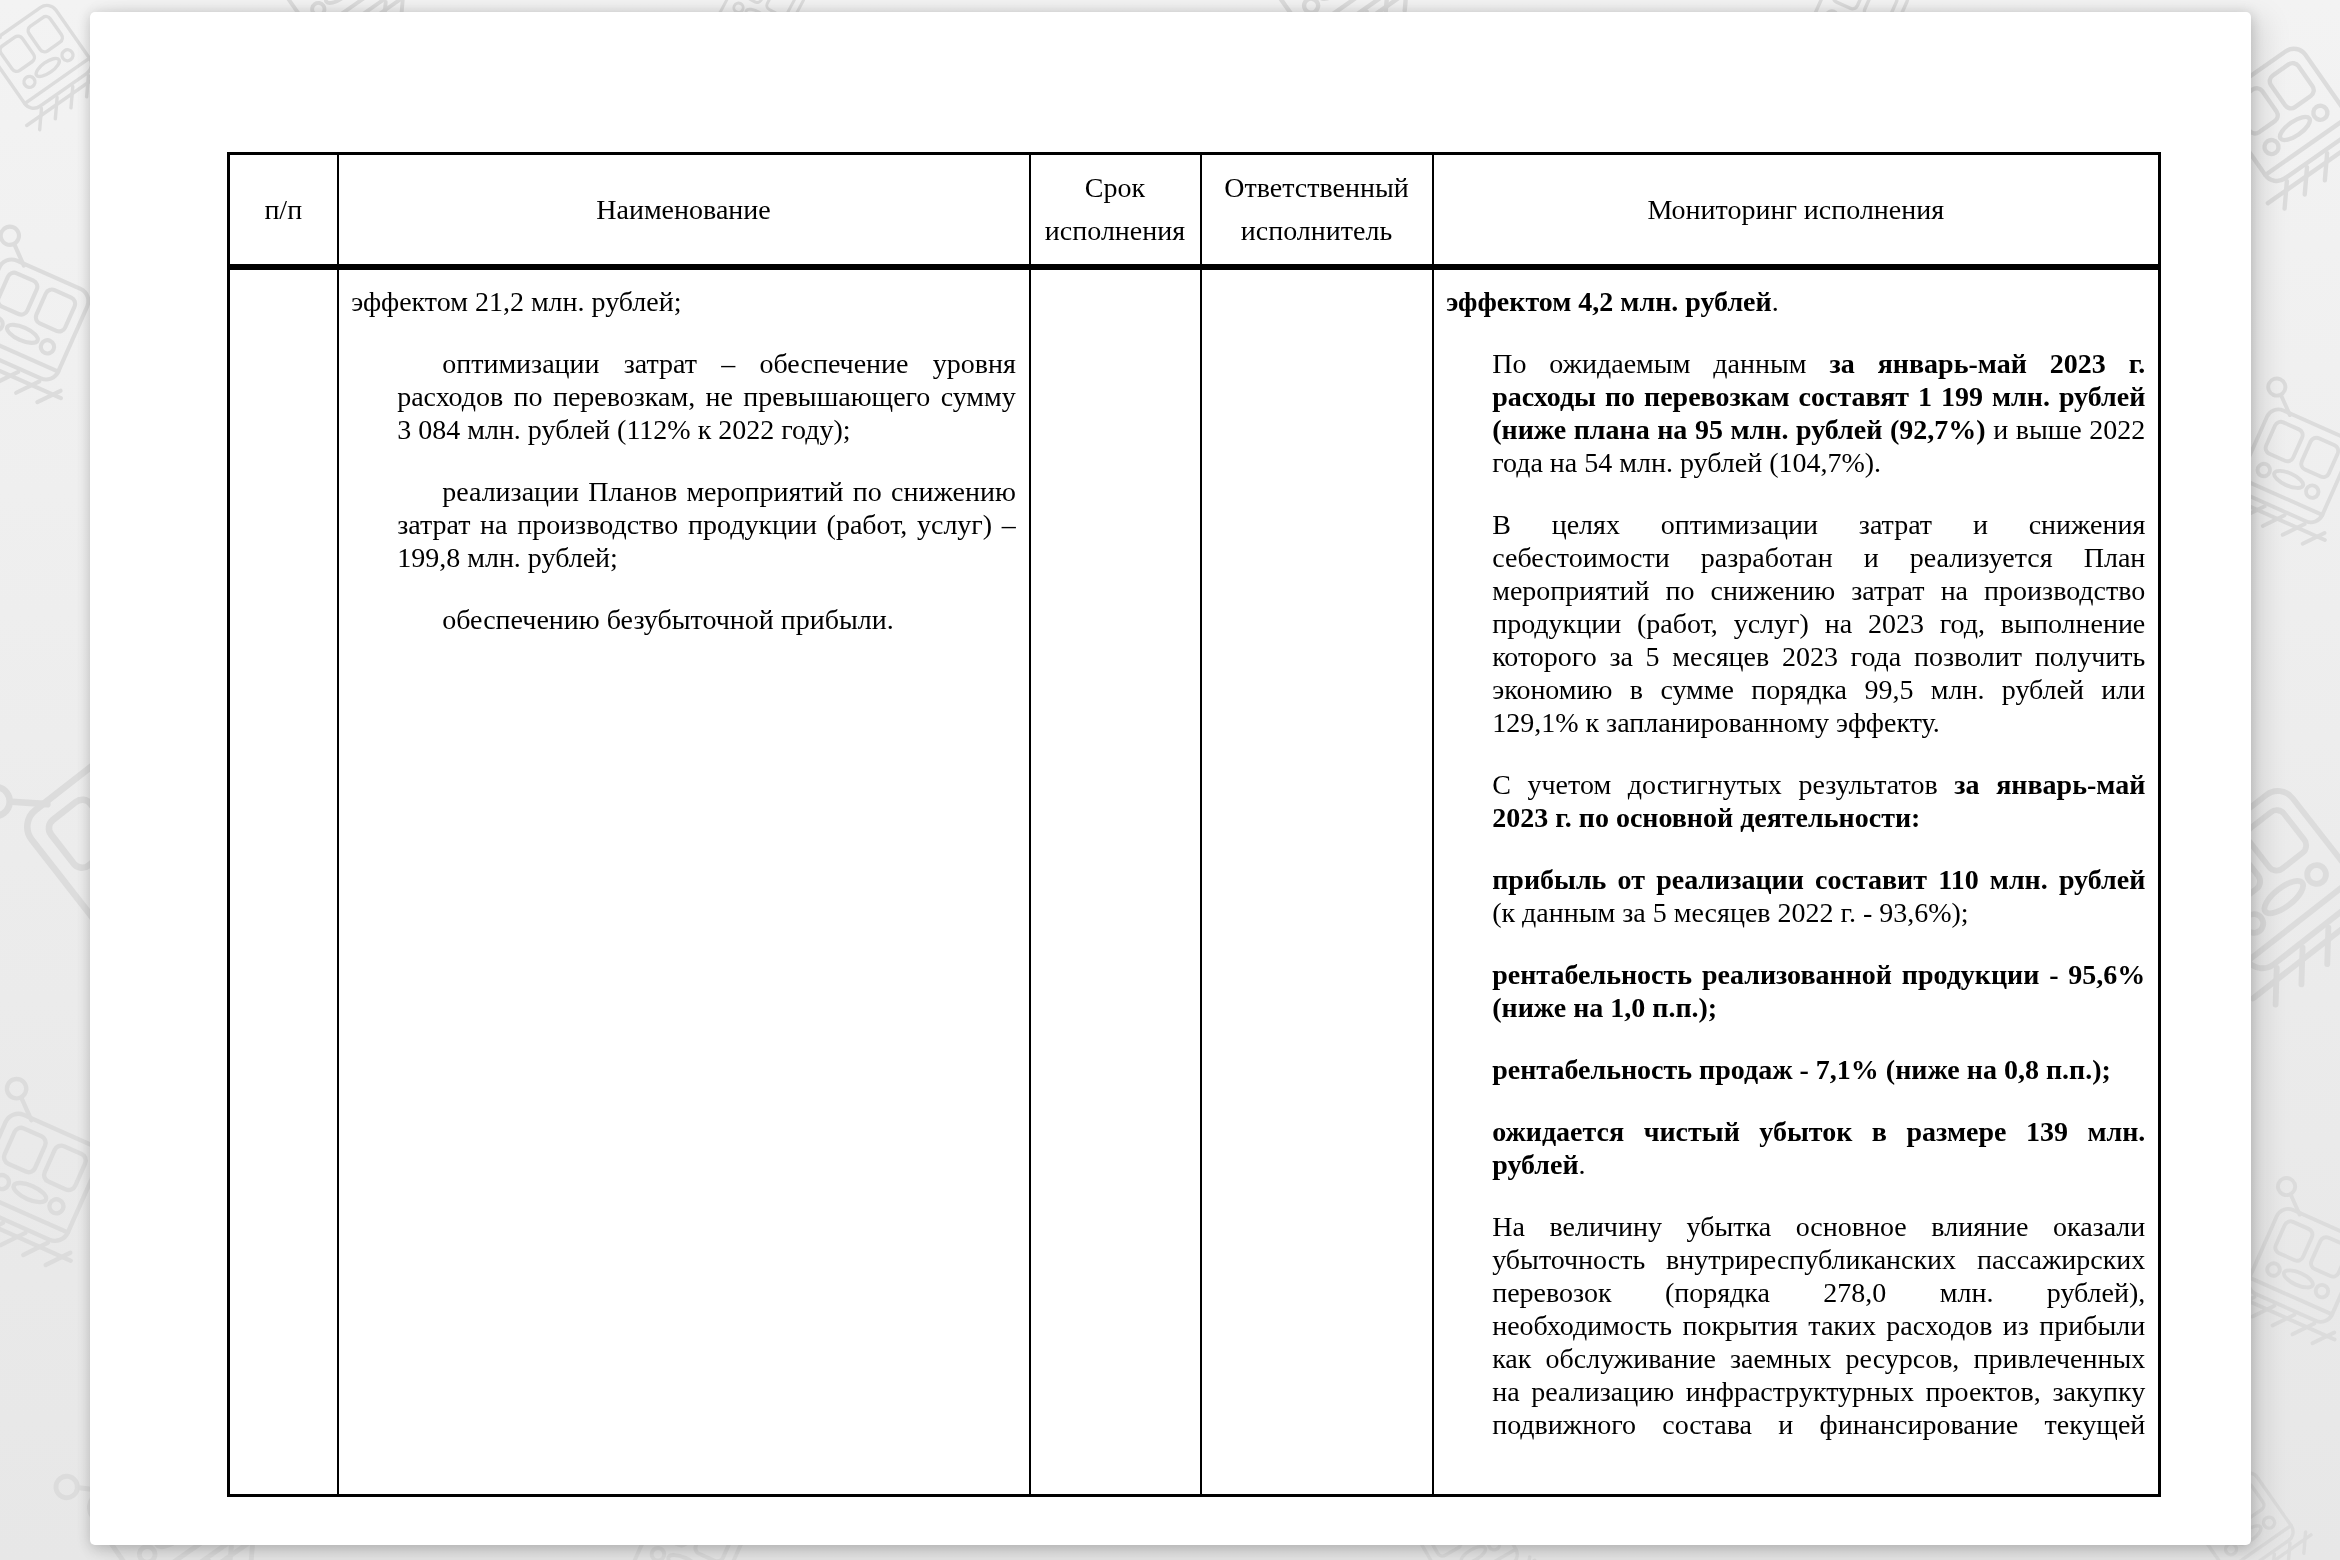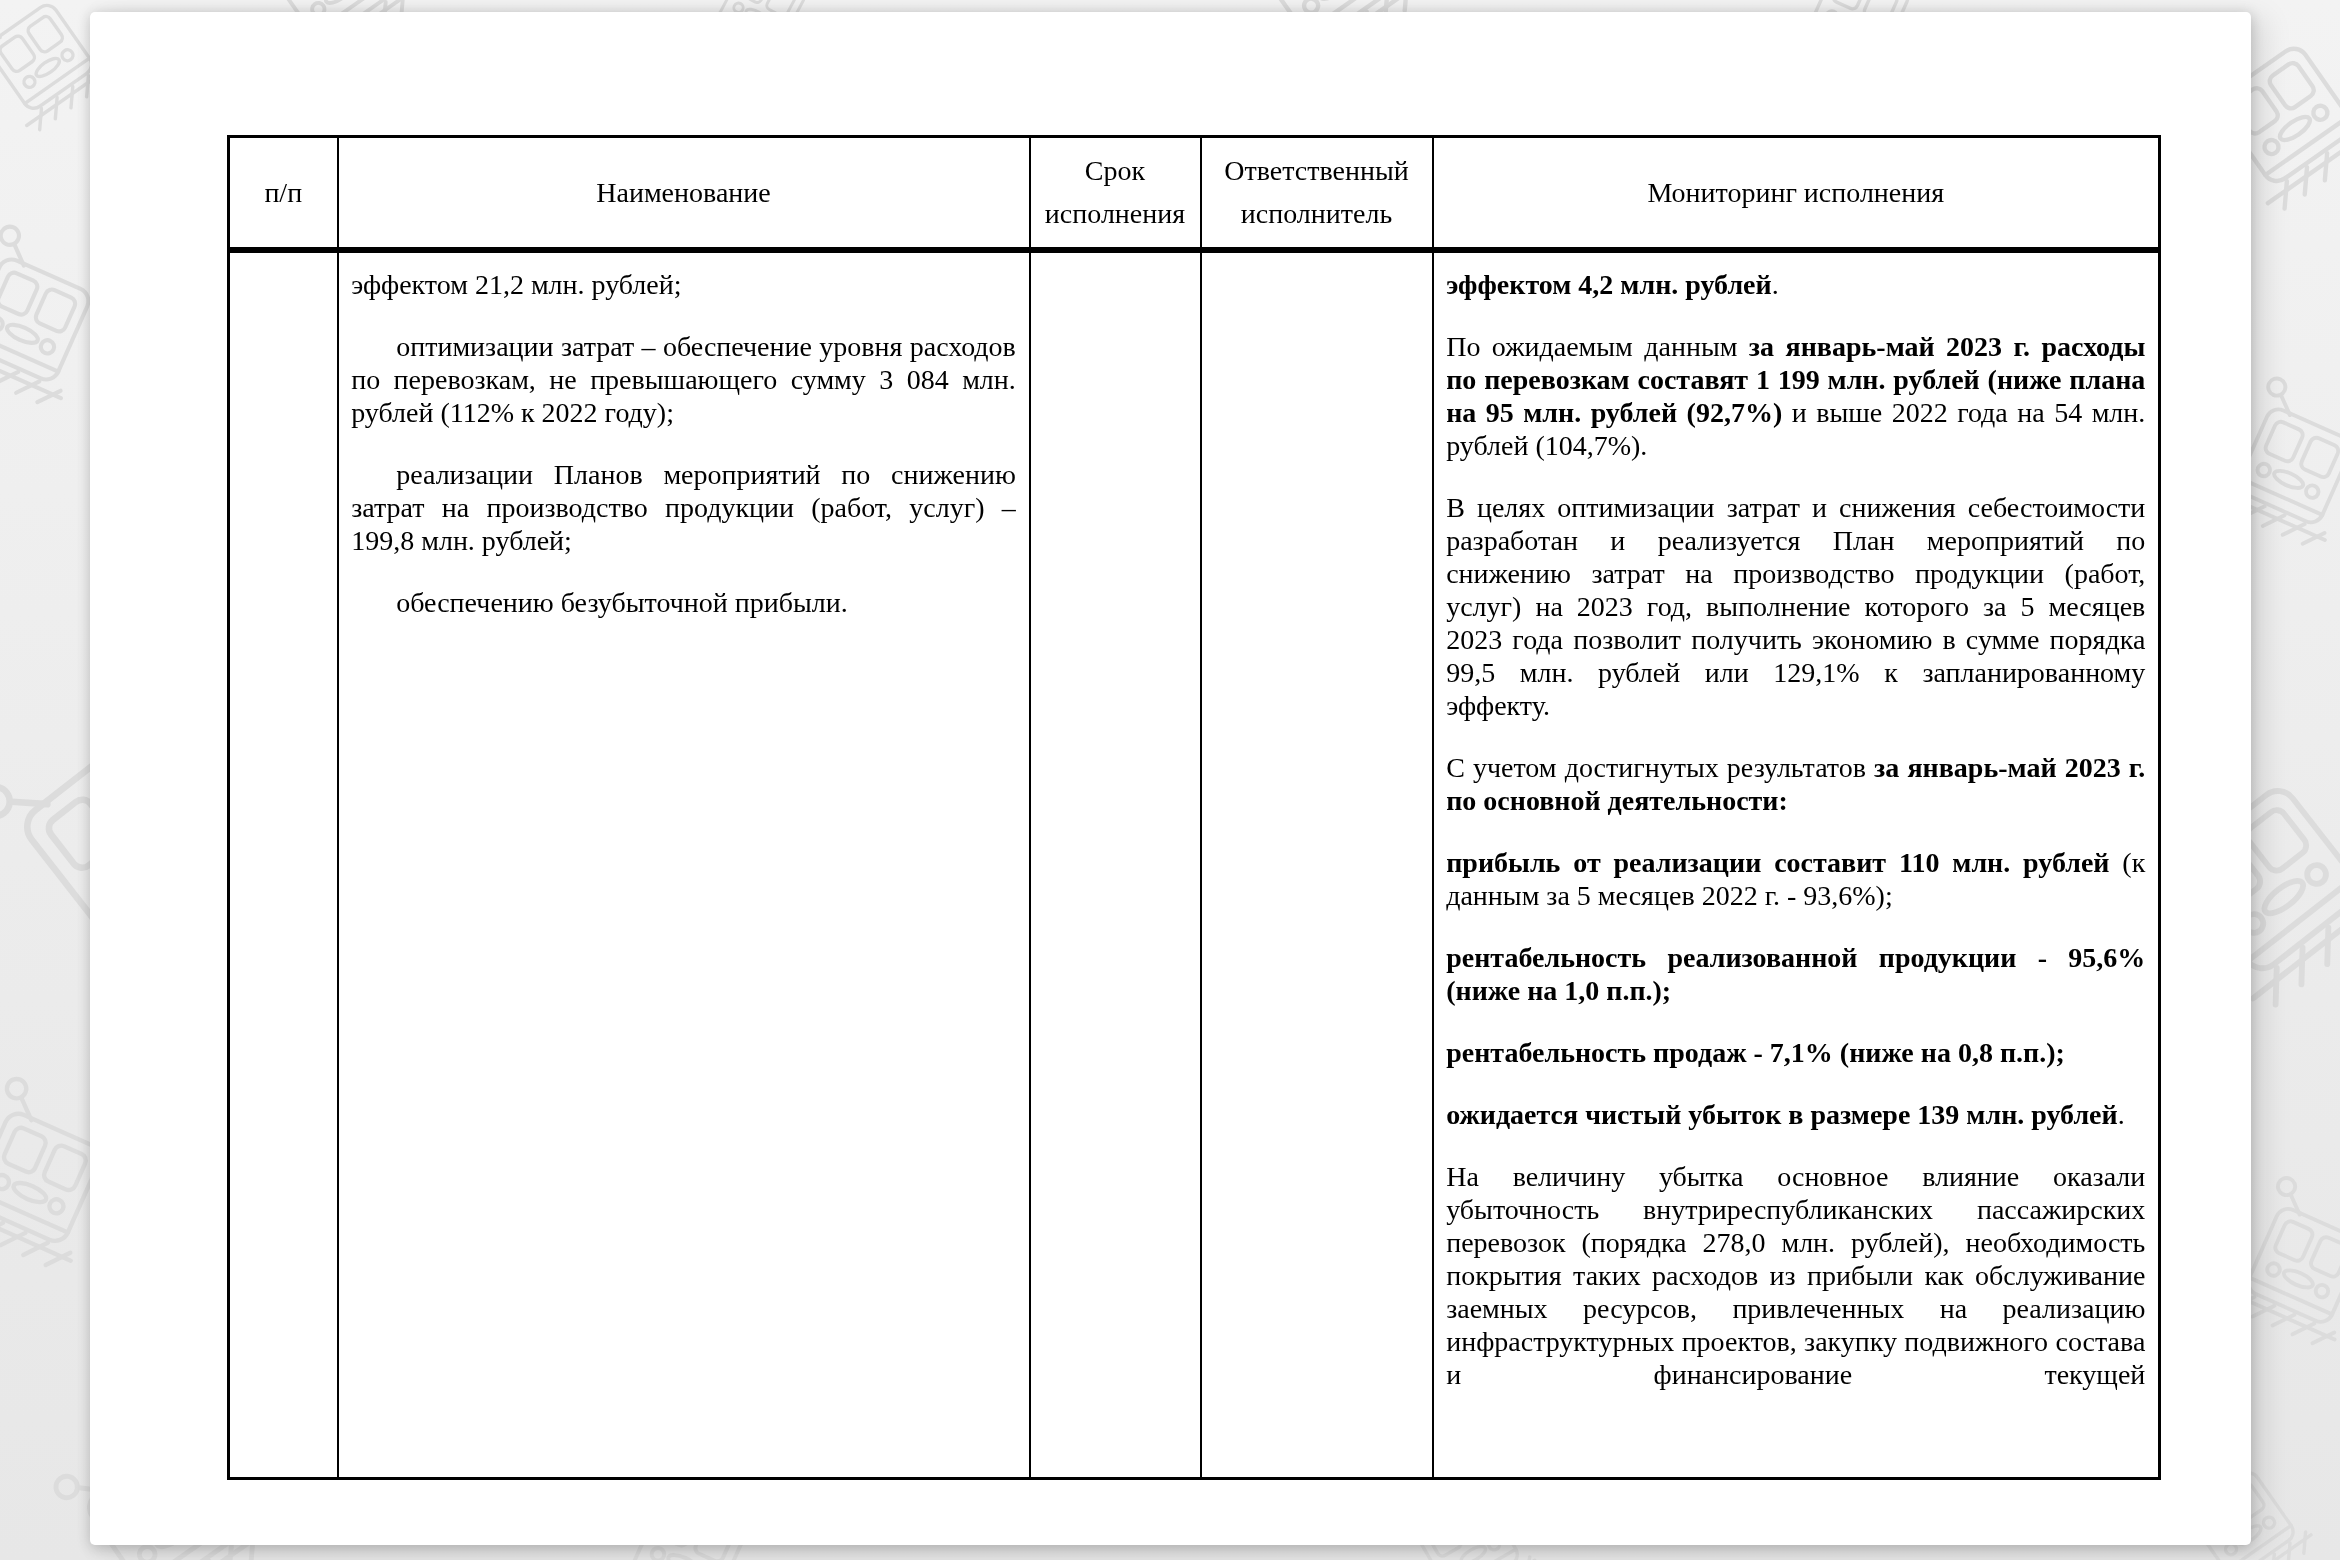--- a/index.html
+++ b/index.html
@@ -27,21 +27,21 @@
     top: 11.7px;
     width: 2161px;
     height: 1533px;
     background: #ffffff;
     border-radius: 4.9px;
     box-shadow: 0 2.9px 13.7px rgba(0,0,0,0.20), 13.7px 5.9px 29px rgba(0,0,0,0.10);
   }
   .doc-table {
     position: absolute;
     left: 137px;
-    top: 123px;
+    top: 140px;
     width: 1931px;
     border-collapse: collapse;
     table-layout: fixed;
     border: 3.9px solid #000;
     color: #000;
     font-size: 28px;
     line-height: 33px;
   }
   .doc-table th, .doc-table td {
     border: 2.9px solid #000;
@@ -63,20 +63,21 @@
   }
   .cell-inner {
     padding: 15.6px 12.7px 9.8px 12.7px;
   }
   .cell-inner p {
     margin: 0;
     text-align: justify;
   }
   .cell-inner p + p {
     margin-top: 29px;
+    margin-left: 46px;
   }
   .cell-inner p.indent {
     text-indent: 45px;
   }
   .cell-inner p.justify-last {
     text-align-last: justify;
   }
   .b { font-weight: bold; }
 </style>
 </head>

